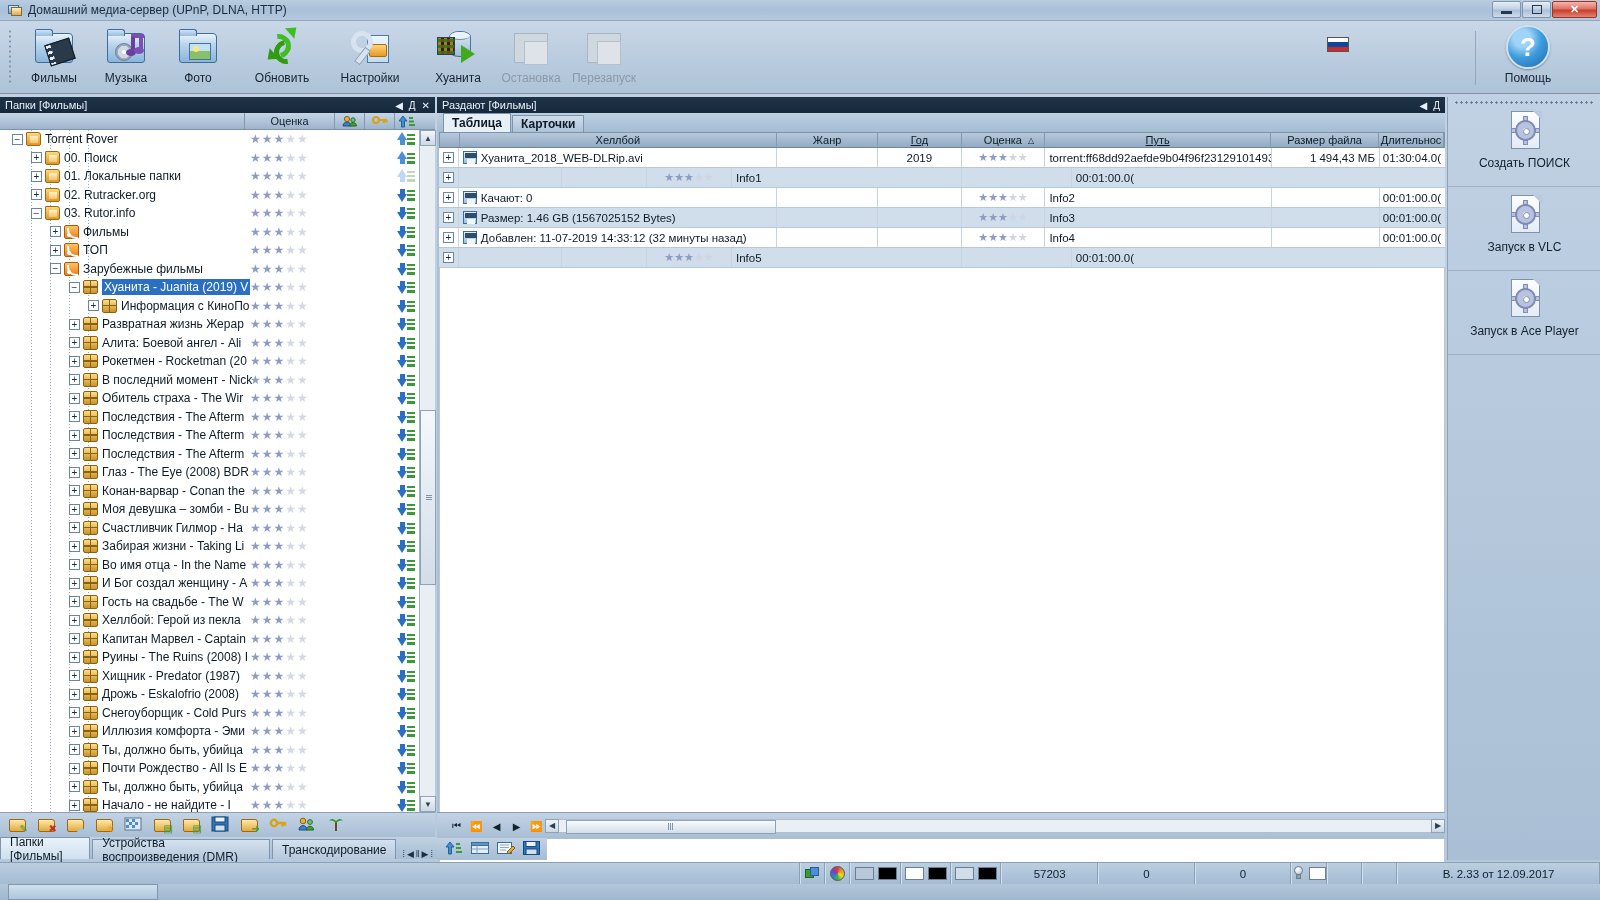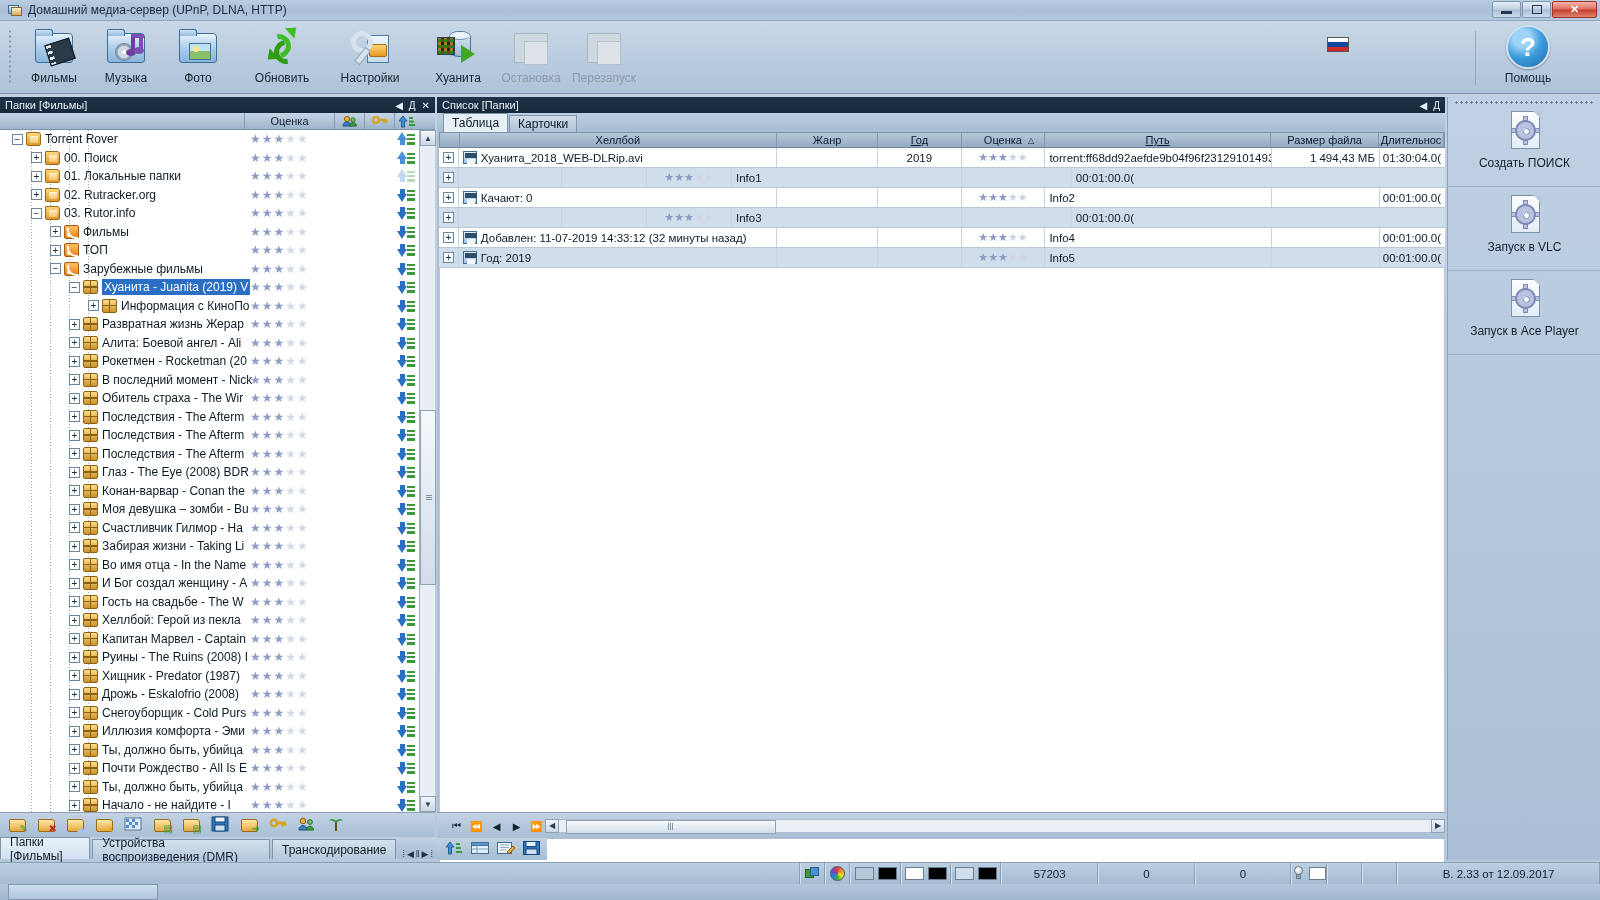--- a/index.html
+++ b/index.html
@@ -211,21 +211,21 @@
      background:linear-gradient(180deg,#c0d1e2,#a6bdd4); display:flex; align-items:flex-end; }
   .ltab { height:20px; padding:0 9px; font-size:12px; color:#0e1d29;
      display:flex;align-items:center; border:1px solid #7e95ad; border-bottom:none;
      background:linear-gradient(180deg,#d4e1ee,#b6c9dc); margin-right:2px;}
   .ltab.active { background:linear-gradient(180deg,#eaf2fa,#cfe0ef); height:22px; font-weight:normal;}
   .ltabnav { display:flex; align-items:center; gap:2px; font-size:9px; color:#1b3040; padding:0 4px;}
 
   
   .listpanel { position:absolute; left:437px; top:97px; width:1008px; height:715px; background:#aebfd2;}
   .lp-tabs { position:absolute; left:0; top:16px; width:1008px; height:19px;
-     background:linear-gradient(180deg,#bdcfe1,#a5bcd3); display:flex; align-items:flex-end; padding-left:6px;}
+     background:linear-gradient(180deg,#bdcfe1,#a5bcd3); display:flex; align-items:flex-end; padding-left:6px;font-weight:bold;}
   .lptab { height:17px; padding:0 8px; font-size:12px; color:#0d1b26;
      display:flex; align-items:center; border:1px solid #7d94ac; border-bottom:none;
      background:linear-gradient(180deg,#cddcea,#aec3d8); margin-right:1px;}
   .lptab.active { background:#e7eff7; height:19px;}
   .grid { position:absolute; left:2px; top:35px; width:1006px; height:775px; }
   .ghdr { display:flex; height:16px; background:linear-gradient(180deg,#b7c8da,#93abc4);
      border:1px solid #7b93ab; border-bottom:1px solid #6e879f;}
   .gh { border-right:1px solid #8499ae; display:flex;align-items:center;justify-content:center;
      font-size:11px; color:#0d1b26; position:relative;}
   .gh .sortarrow { position:absolute; right:10px; font-size:8px; }
@@ -995,21 +995,21 @@
       <span>⁞</span>
       <span>◀</span>
       <span>‖</span>
       <span>▶</span>
       <span>⁞</span>
     </div>
   </div>
 
   <div class="listpanel">
     <div class="panel-hdr">
-      <span>Список [Папки]</span>
+      <span>Раздают [Фильмы]</span>
       <span class="ctrls">
         <span>◀</span>
         <span>Д</span>
       </span>
     </div>
 
     <div class="lp-tabs">
       <div id="lp-tabs" style="display: flex; align-items: flex-end;">
           <div class="lptab active">
             <span>Таблица</span>
@@ -1094,20 +1094,24 @@
               <span class="gstars"><span class="on">★</span><span class="on">★</span><span class="on">★</span><span class="off">★</span><span class="off">★</span></span>
             </div>
             <div class="gc" style="width:230px">Info2</div>
             <div class="gc right" style="width:110px"></div>
             <div class="gc right" style="width:66px;border-right:none">00:01:00.0(</div>
           </div>
           <div class="grow even">
             <div class="gc center" style="width:20px">
               <span class="exp" style="margin:0">+</span>
             </div>
+            <div class="gc" style="width:323px">
+              <span class="vicon"></span>
+              <span>Размер: 1.46 GB (1567025152 Bytes)</span>
+            </div>
             <div class="gc" style="width:103px"></div>
             <div class="gc center" style="width:85px"></div>
             <div class="gc center" style="width:85px">
               <span class="gstars"><span class="on">★</span><span class="on">★</span><span class="on">★</span><span class="off">★</span><span class="off">★</span></span>
             </div>
             <div class="gc" style="width:230px">Info3</div>
             <div class="gc right" style="width:110px"></div>
             <div class="gc right" style="width:66px;border-right:none">00:01:00.0(</div>
           </div>
           <div class="grow odd">
@@ -1123,24 +1127,20 @@
             <div class="gc center" style="width:85px">
               <span class="gstars"><span class="on">★</span><span class="on">★</span><span class="on">★</span><span class="off">★</span><span class="off">★</span></span>
             </div>
             <div class="gc" style="width:230px">Info4</div>
             <div class="gc right" style="width:110px"></div>
             <div class="gc right" style="width:66px;border-right:none">00:01:00.0(</div>
           </div>
           <div class="grow even">
             <div class="gc center" style="width:20px">
               <span class="exp" style="margin:0">+</span>
-            </div>
-            <div class="gc" style="width:323px">
-              <span class="vicon"></span>
-              <span>Год: 2019</span>
             </div>
             <div class="gc" style="width:103px"></div>
             <div class="gc center" style="width:85px"></div>
             <div class="gc center" style="width:85px">
               <span class="gstars"><span class="on">★</span><span class="on">★</span><span class="on">★</span><span class="off">★</span><span class="off">★</span></span>
             </div>
             <div class="gc" style="width:230px">Info5</div>
             <div class="gc right" style="width:110px"></div>
             <div class="gc right" style="width:66px;border-right:none">00:01:00.0(</div>
           </div>

